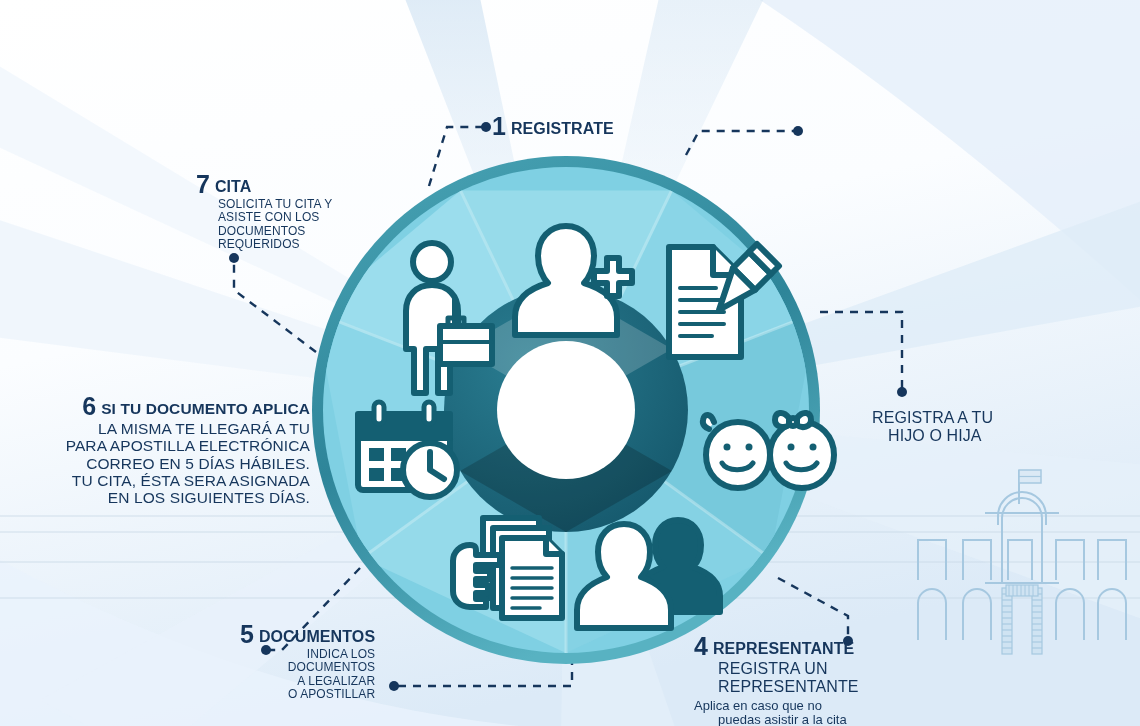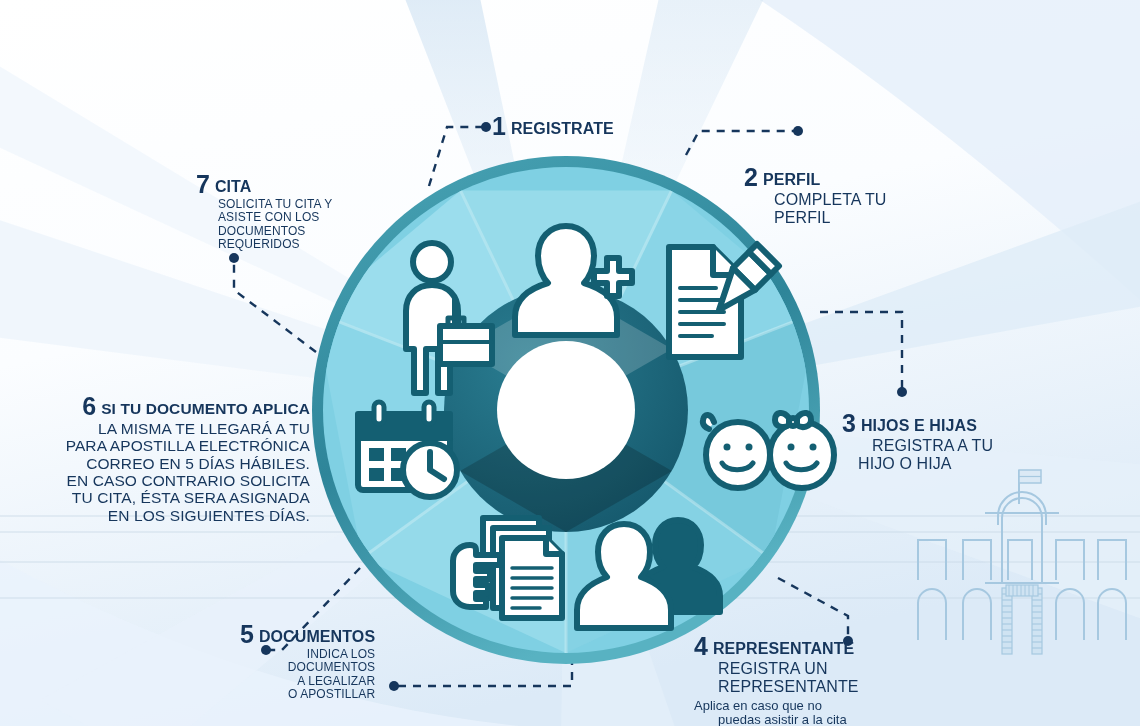--- a/index.html
+++ b/index.html
@@ -320,30 +320,24 @@
         <path d="M440 342 l52 0" stroke-width="4"></path>
         <path d="M448 326 l0 -8 l16 0 l0 8" stroke-width="5" fill="none"></path>
       </g>
     </g>
   </svg>
 
   <div class="label lab-right hdr" id="lab1">
     <div><span class="num">1</span><span class="ttl">REGISTRATE</span></div>
   </div>
 
-  <div class="label lab-right" id="lab2">
-    <div class="hdr"><span class="num">2</span><span class="ttl">PERFIL</span></div>
-    <div class="sub" style="margin-left:30px">COMPLETA TU</div>
-    <div class="sub" style="margin-left:30px">PERFIL</div>
-  </div>
 
   <div class="label lab-right" id="lab3">
-    <div class="hdr"><span class="num">3</span><span class="ttl">HIJOS E HIJAS</span></div>
     <div class="sub" style="margin-left:30px">REGISTRA A TU</div>
-    <div class="sub" style="margin-left:16px">HIJO O HIJA</div>
+    <div class="sub" style="margin-left:46px">HIJO O HIJA</div>
   </div>
 
   <div class="label lab-right" id="lab4">
     <div class="hdr"><span class="num">4</span><span class="ttl">REPRESENTANTE</span></div>
     <div class="sub" style="margin-left:24px">REGISTRA UN</div>
     <div class="sub" style="margin-left:24px">REPRESENTANTE</div>
     <div class="fine" style="margin-top:3px">Aplica en caso que no</div>
     <div class="fine" style="margin-left:24px">puedas asistir a la cita</div>
   </div>
 
@@ -353,21 +347,20 @@
     <div class="sub">DOCUMENTOS</div>
     <div class="sub">A LEGALIZAR</div>
     <div class="sub">O APOSTILLAR</div>
   </div>
 
   <div class="label lab-left" id="lab6">
     <div class="hdr"><span class="num">6</span><span class="ttl">SI TU DOCUMENTO APLICA</span></div>
     <div class="sub">LA MISMA TE LLEGARÁ A TU</div>
     <div class="sub">PARA APOSTILLA ELECTRÓNICA</div>
     <div class="sub">CORREO EN 5 DÍAS HÁBILES.</div>
-    <div class="sub">EN CASO CONTRARIO SOLICITA</div>
     <div class="sub">TU CITA, ÉSTA SERA ASIGNADA</div>
     <div class="sub">EN LOS SIGUIENTES DÍAS.</div>
   </div>
 
   <div class="label lab-right" id="lab7">
     <div class="hdr"><span class="num">7</span><span class="ttl">CITA</span></div>
     <div class="sub" style="margin-left:22px">SOLICITA TU CITA Y</div>
     <div class="sub" style="margin-left:22px">ASISTE CON LOS</div>
     <div class="sub" style="margin-left:22px">DOCUMENTOS</div>
     <div class="sub" style="margin-left:22px">REQUERIDOS</div>

